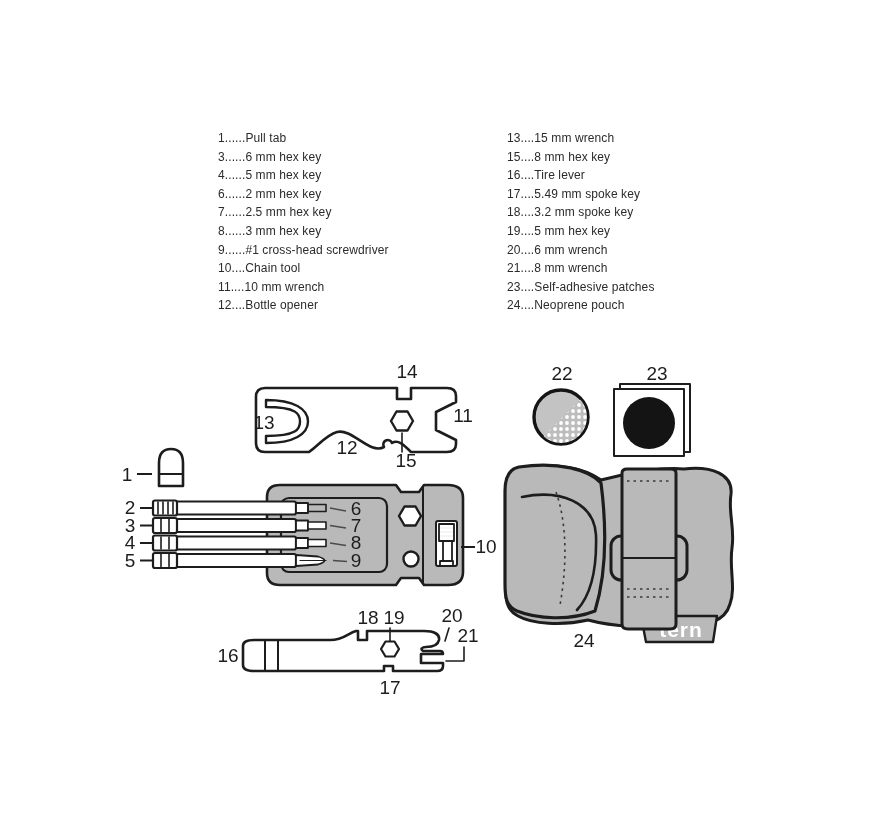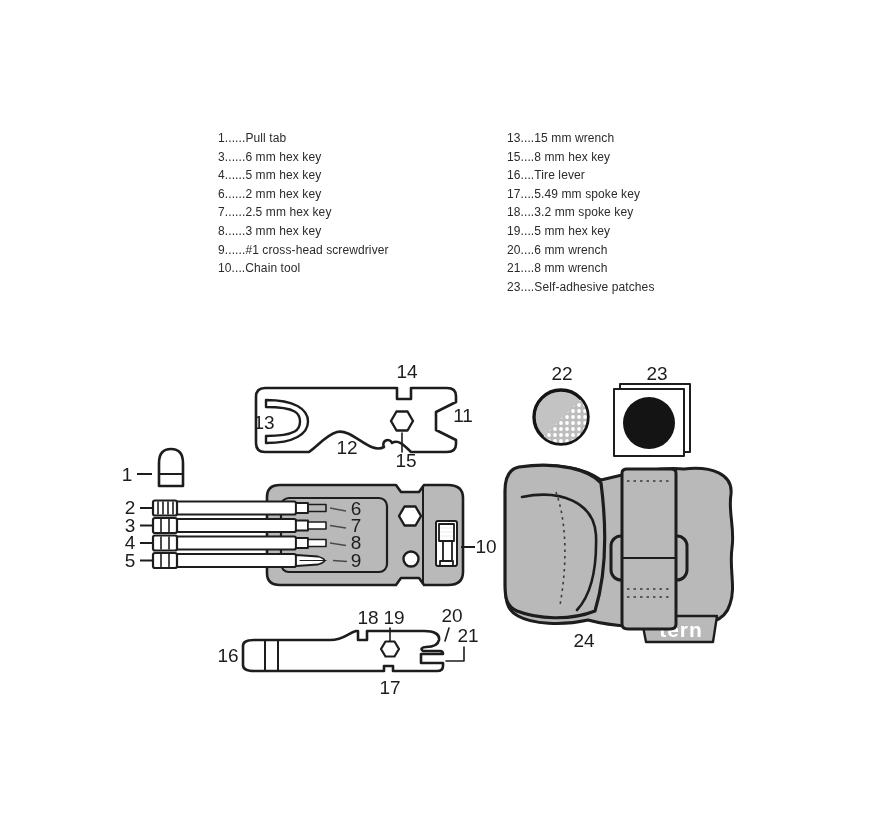--- a/index.html
+++ b/index.html
@@ -31,32 +31,35 @@
 
   <div id="col-left" class="col">
     <div class="prow"><span class="pn">1</span><span class="pd">......</span><span class="pl">Pull tab</span></div>
     <div class="prow"><span class="pn">3</span><span class="pd">......</span><span class="pl">6 mm hex key</span></div>
     <div class="prow"><span class="pn">4</span><span class="pd">......</span><span class="pl">5 mm hex key</span></div>
     <div class="prow"><span class="pn">6</span><span class="pd">......</span><span class="pl">2 mm hex key</span></div>
     <div class="prow"><span class="pn">7</span><span class="pd">......</span><span class="pl">2.5 mm hex key</span></div>
     <div class="prow"><span class="pn">8</span><span class="pd">......</span><span class="pl">3 mm hex key</span></div>
     <div class="prow"><span class="pn">9</span><span class="pd">......</span><span class="pl">#1 cross-head screwdriver</span></div>
     <div class="prow"><span class="pn">10</span><span class="pd">....</span><span class="pl">Chain tool</span></div>
+    <div class="prow"><span class="pn">11</span><span class="pd">....</span><span class="pl">10 mm wrench</span></div>
+    <div class="prow"><span class="pn">12</span><span class="pd">....</span><span class="pl">Bottle opener</span></div>
   </div>
 
   <div id="col-right" class="col">
     <div class="prow"><span class="pn">13</span><span class="pd">....</span><span class="pl">15 mm wrench</span></div>
     <div class="prow"><span class="pn">15</span><span class="pd">....</span><span class="pl">8 mm hex key</span></div>
     <div class="prow"><span class="pn">16</span><span class="pd">....</span><span class="pl">Tire lever</span></div>
     <div class="prow"><span class="pn">17</span><span class="pd">....</span><span class="pl">5.49 mm spoke key</span></div>
     <div class="prow"><span class="pn">18</span><span class="pd">....</span><span class="pl">3.2 mm spoke key</span></div>
     <div class="prow"><span class="pn">19</span><span class="pd">....</span><span class="pl">5 mm hex key</span></div>
     <div class="prow"><span class="pn">20</span><span class="pd">....</span><span class="pl">6 mm wrench</span></div>
     <div class="prow"><span class="pn">21</span><span class="pd">....</span><span class="pl">8 mm wrench</span></div>
     <div class="prow"><span class="pn">23</span><span class="pd">....</span><span class="pl">Self-adhesive patches</span></div>
+    <div class="prow"><span class="pn">24</span><span class="pd">....</span><span class="pl">Neoprene pouch</span></div>
   </div>
 
   <svg width="890" height="820" viewBox="0 0 890 820">
     <defs>
       <pattern id="halftone" width="6" height="6" patternUnits="userSpaceOnUse">
         <rect width="6" height="6" fill="#bdbdbd"></rect>
         <circle cx="3" cy="3" r="1.9" fill="#ffffff"></circle>
       </pattern>
       <clipPath id="clip22">
           <circle cx="561" cy="417" r="26"></circle>

